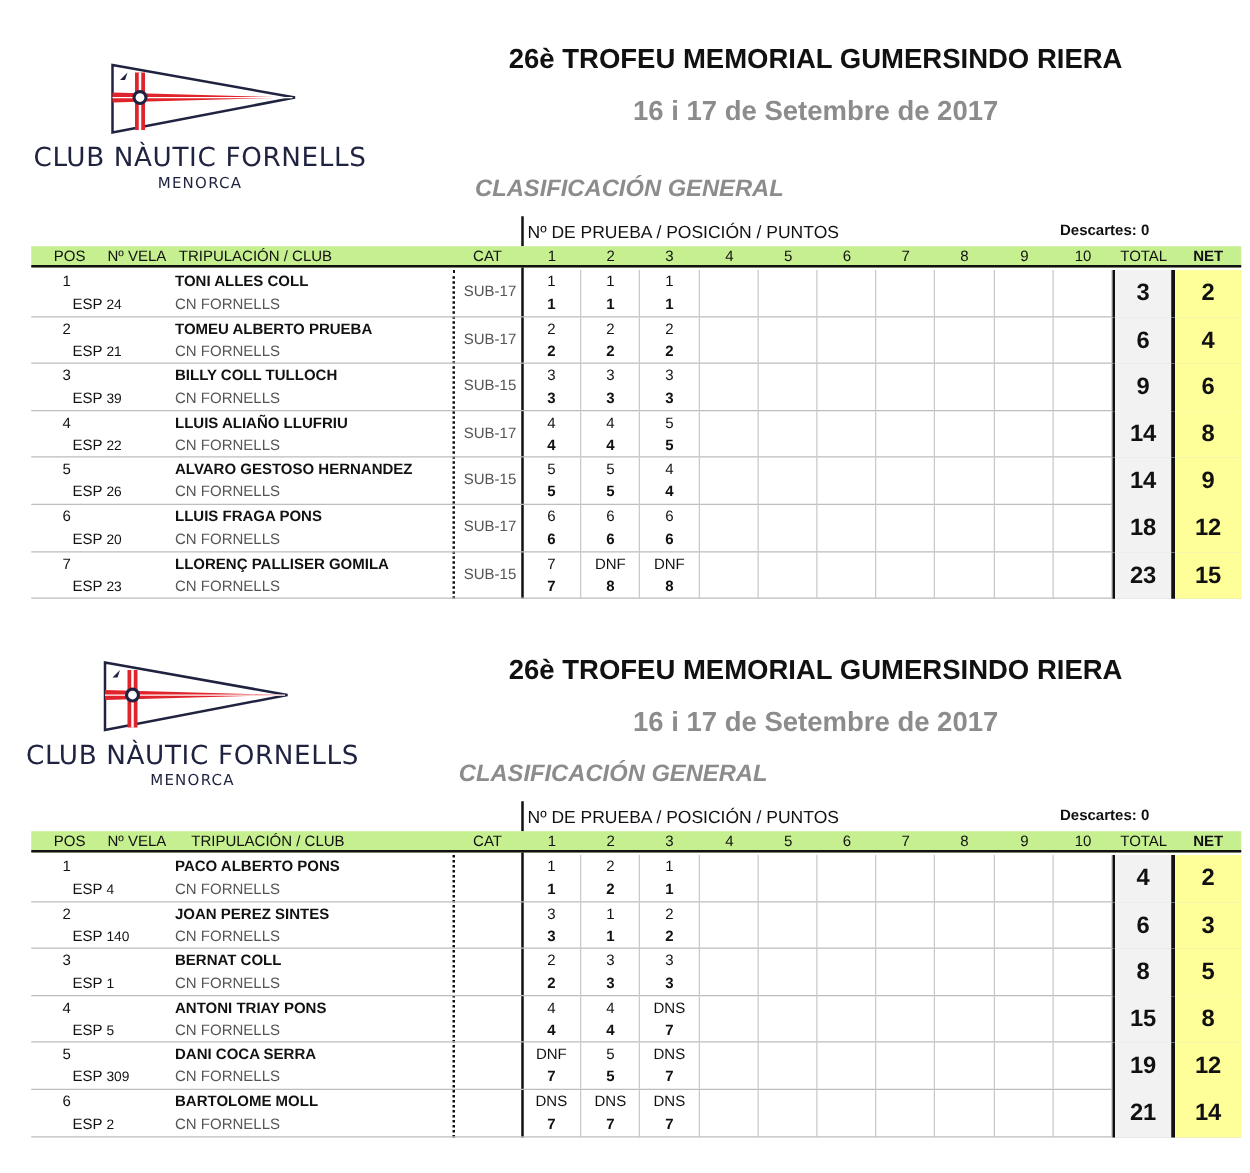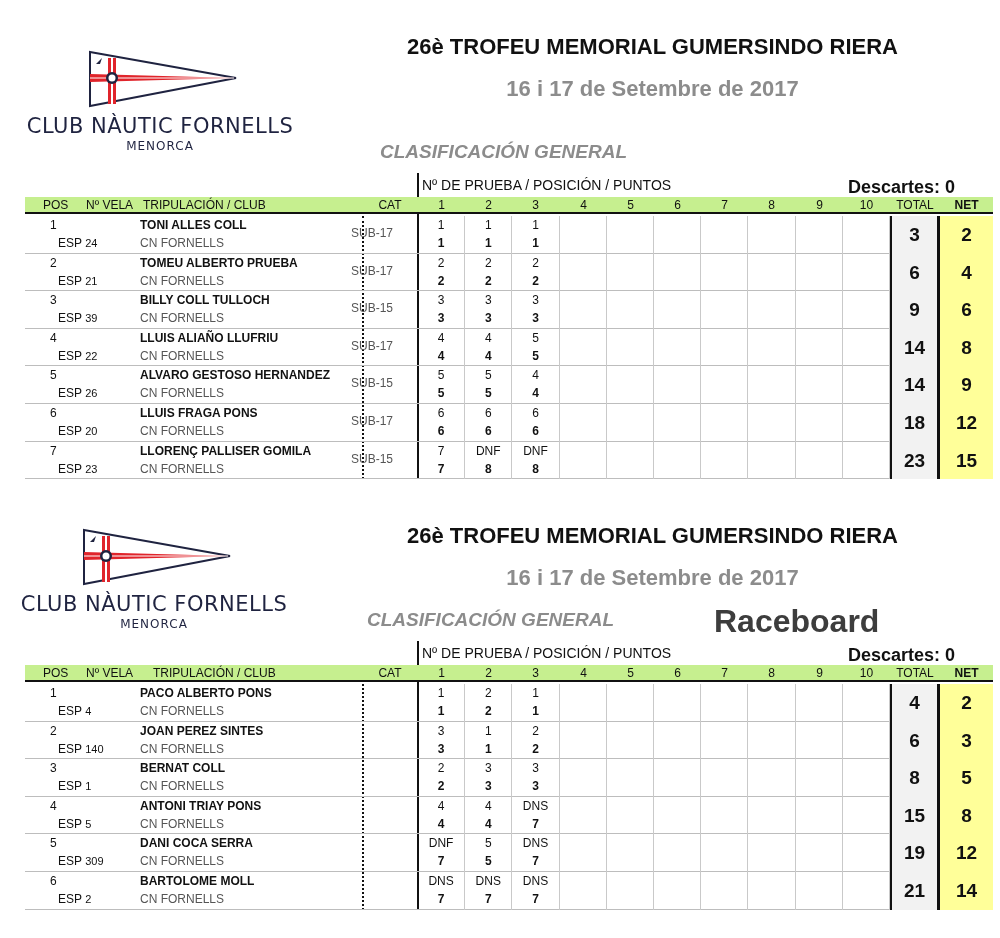--- a/index.html
+++ b/index.html
@@ -7,33 +7,33 @@
   .section { position: absolute; left: 0; width: 1000px; }
   .logo { position: absolute; left: 0; width: 320px; height: 120px; }
   .logo svg { position: absolute; }
   .club-name { position: absolute; left: 0; width: 320px; text-align: center; font-family: "DejaVu Sans", sans-serif; font-size: 21px; letter-spacing: 0.5px; color: #1f2340; font-weight: normal; }
   .club-sub { position: absolute; left: 0; width: 320px; text-align: center; font-family: "DejaVu Sans", sans-serif; font-size: 12px; letter-spacing: 1px; color: #1f2340; }
   .title { position: absolute; font-weight: bold; font-size: 22px; color: #111; text-align: center; }
   .date { position: absolute; font-weight: bold; font-size: 22px; color: #8c8c8c; text-align: center; }
   .clasif { position: absolute; font-weight: bold; font-style: italic; font-size: 19px; color: #8c8c8c; }
   .klass { position: absolute; font-weight: bold; font-size: 32px; color: #3d3d3d; }
   .prueba { position: absolute; font-size: 14px; color: #111; }
-  .descartes { position: absolute; font-size: 18px; font-weight: bold; color: #111; }
+  .descartes { position: absolute; font-size: 12px; font-weight: bold; color: #111; }
   .vbar { position: absolute; width: 2px; background: #111; }
 
   .hdr { position: absolute; left: 25px; width: 968px; height: 17px; background: #c6ef8f; border-bottom: 2px solid #111; font-size: 12px; }
   .hdr span { position: absolute; top: 1px; text-align: center; }
   .rows { position: absolute; left: 25px; width: 968px; }
   .row { position: absolute; left: 0; width: 968px; height: 37.6px; border-bottom: 1px solid #bdbdbd; font-size: 12px; }
   .row .pos { position: absolute; left: 25px; top: 2px; }
   .row .sail { position: absolute; left: 33px; top: 20px; }
   .row .sail small { font-size: 11px; }
   .row .name { position: absolute; left: 115px; top: 2px; font-weight: bold; }
   .row .club { position: absolute; left: 115px; top: 20px; color: #555; }
-  .row .cat { position: absolute; left: 319px; width: 56px; top: 10px; text-align: center; color: #555; }
+  .row .cat { position: absolute; left: 339px; width: 56px; top: 10px; text-align: center; color: #555; }
   .race { position: absolute; width: 47.2px; height: 37.6px; border-right: 1px solid #c9c9c9; text-align: center; }
   .race .p { position: absolute; left: 0; right: 0; top: 2px; }
   .race .s { position: absolute; left: 0; right: 0; top: 20px; font-weight: bold; }
   .total { position: absolute; left: 865px; width: 50px; height: 37.6px; background: #f2f2f2; border-left: 2px solid #111; border-right: 3px solid #111; font-size: 19px; font-weight: bold; text-align: center; line-height: 37px; }
   .net { position: absolute; left: 915px; width: 53px; height: 37.6px; background: #ffff99; font-size: 19px; font-weight: bold; text-align: center; line-height: 37px; }
   .dotline { position: absolute; left: 337px; width: 0; border-left: 2px dotted #111; }
   .thickline { position: absolute; left: 392px; width: 2px; background: #111; }
 </style>
 </head>
 <body>
@@ -295,21 +295,20 @@
       <circle cx="24" cy="28" r="3.5" fill="#fff"></circle>
       <path d="M8,14 l6,-6 l-2,6 z" fill="#1f2340"></path>
     </svg>
     <div class="club-name" style="top:72px; left:-6px;">CLUB NÀUTIC FORNELLS</div>
     <div class="club-sub" style="top:97px; left:-6px;">MENORCA</div>
   </div>
 
   <div class="title" style="left:370px; top:33px; width:565px;">26è TROFEU MEMORIAL GUMERSINDO RIERA</div>
   <div class="date" style="left:370px; top:75px; width:565px;">16 i 17 de Setembre de 2017</div>
   <div class="clasif" style="left:367px; top:119px;">CLASIFICACIÓN GENERAL</div>
-  <div class="klass" style="left:714px; top:113px;">Raceboard</div>
 
   <div class="vbar" style="left:417px; top:151px; height:24px;"></div>
   <div class="prueba" style="left:422px; top:155px;">Nº DE PRUEBA / POSICIÓN / PUNTOS</div>
   <div class="descartes" style="left:848px; top:155px;">Descartes: 0</div>
 
   <div class="hdr" style="top:175px;">
     <span style="left:18px;">POS</span>
     <span style="left:61px;">Nº VELA</span>
     <span style="left:128px;">TRIPULACIÓN / CLUB</span>
     <span style="left:337px; width:56px;">CAT</span>

